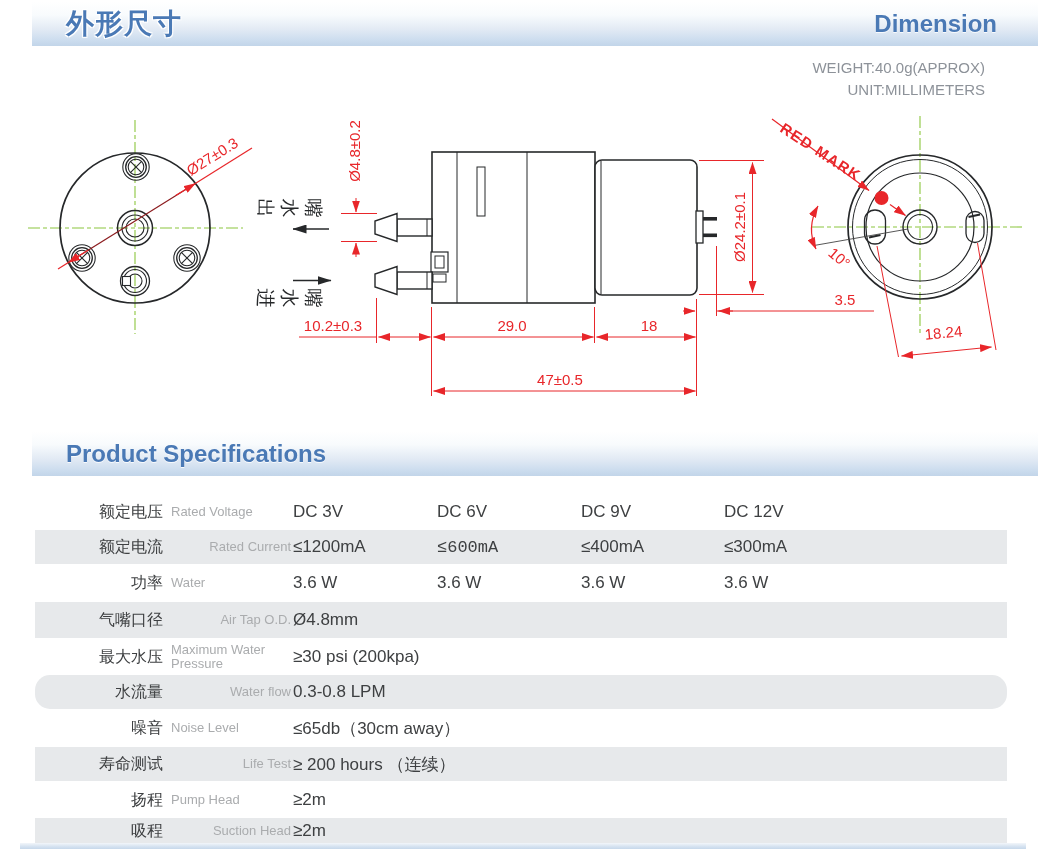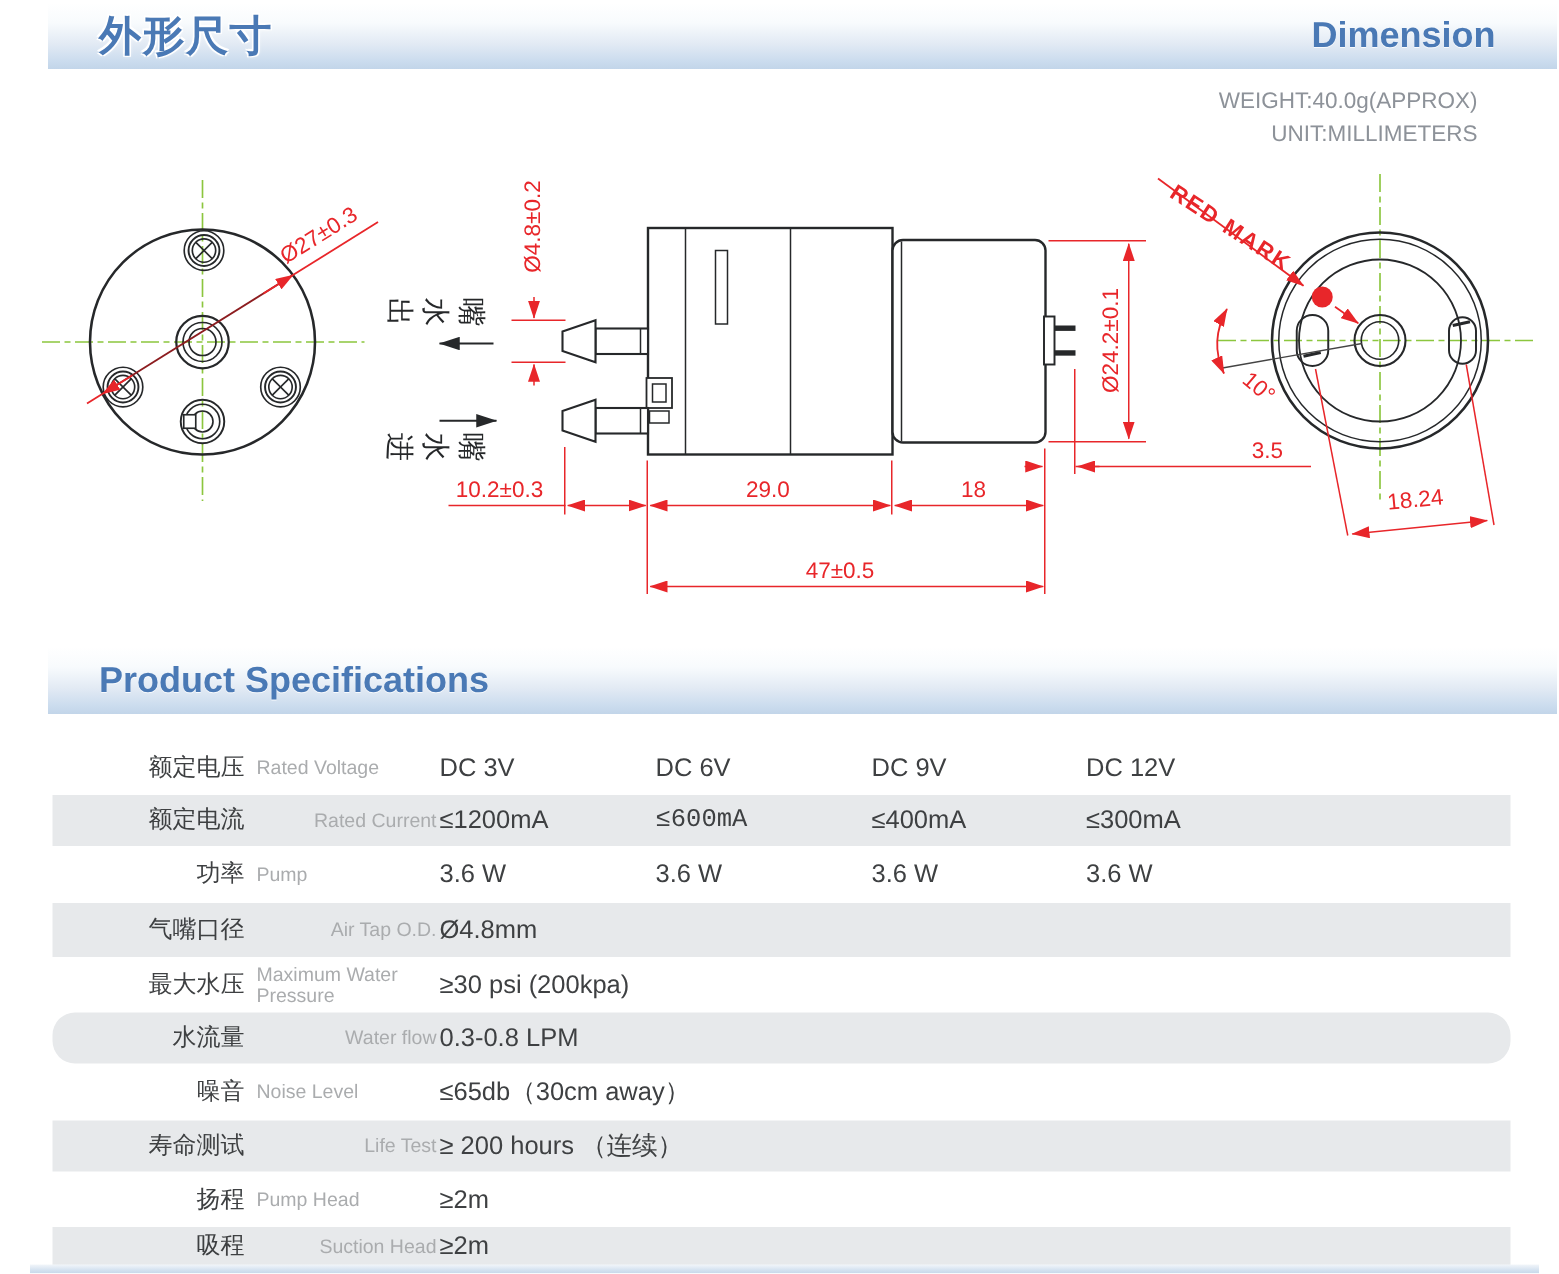--- a/index.html
+++ b/index.html
@@ -230,21 +230,21 @@
       <div class="spec-row shaded" style="top: 530px; height: 34px;">
         <span class="zh">额定电流</span>
         <span class="en">Rated Current</span>
         <span class="val" style="left: 258px;">≤1200mA</span>
         <span class="val" style="left: 402px; font-family: Liberation Mono, monospace;">≤600mA</span>
         <span class="val" style="left: 546px;">≤400mA</span>
         <span class="val" style="left: 689px;">≤300mA</span>
       </div>
       <div class="spec-row" style="top: 564px; height: 38px;">
         <span class="zh">功率</span>
-        <span class="en">Pump</span>
+        <span class="en">Water</span>
         <span class="val" style="left: 258px;">3.6 W</span>
         <span class="val" style="left: 402px;">3.6 W</span>
         <span class="val" style="left: 546px;">3.6 W</span>
         <span class="val" style="left: 689px;">3.6 W</span>
       </div>
       <div class="spec-row shaded" style="top: 602px; height: 36px;">
         <span class="zh">气嘴口径</span>
         <span class="en">Air Tap O.D.</span>
         <span class="val" style="left: 258px;">Ø4.8mm</span>
       </div>

